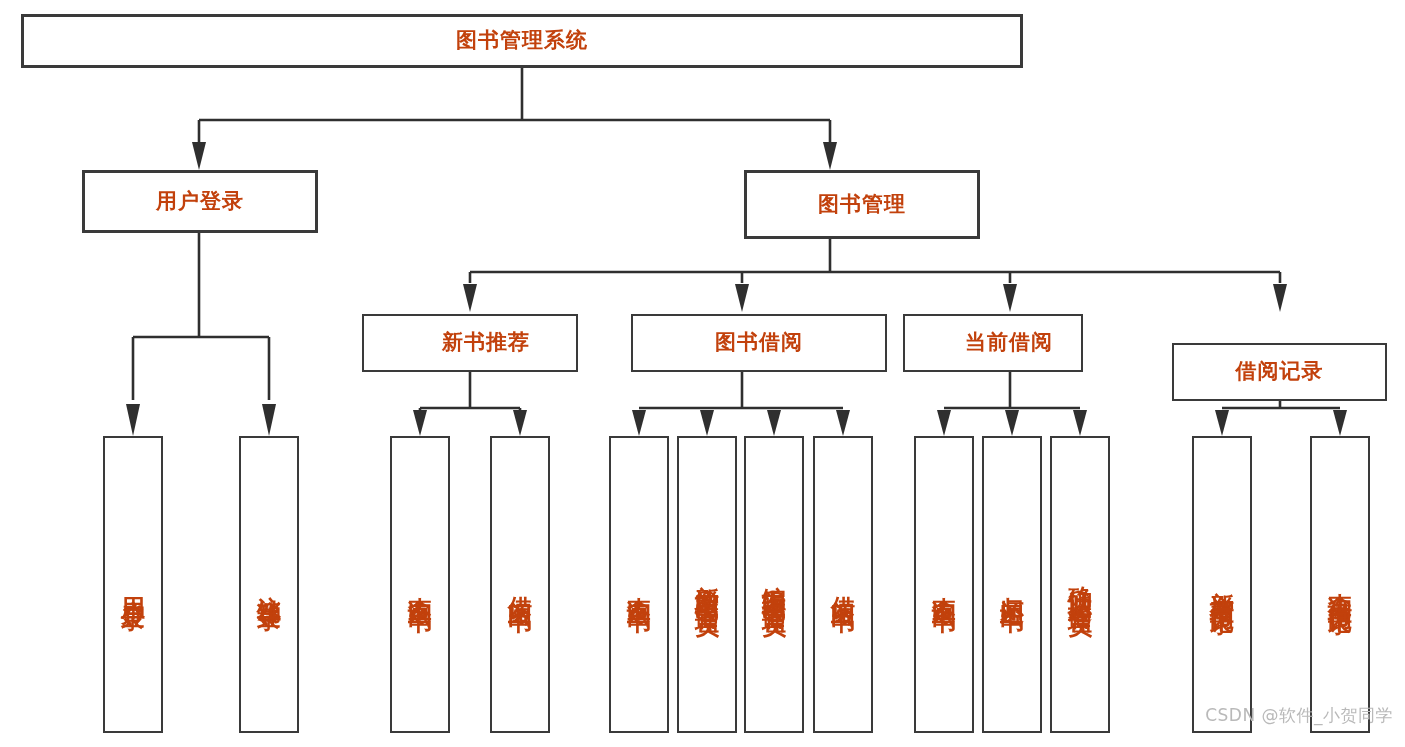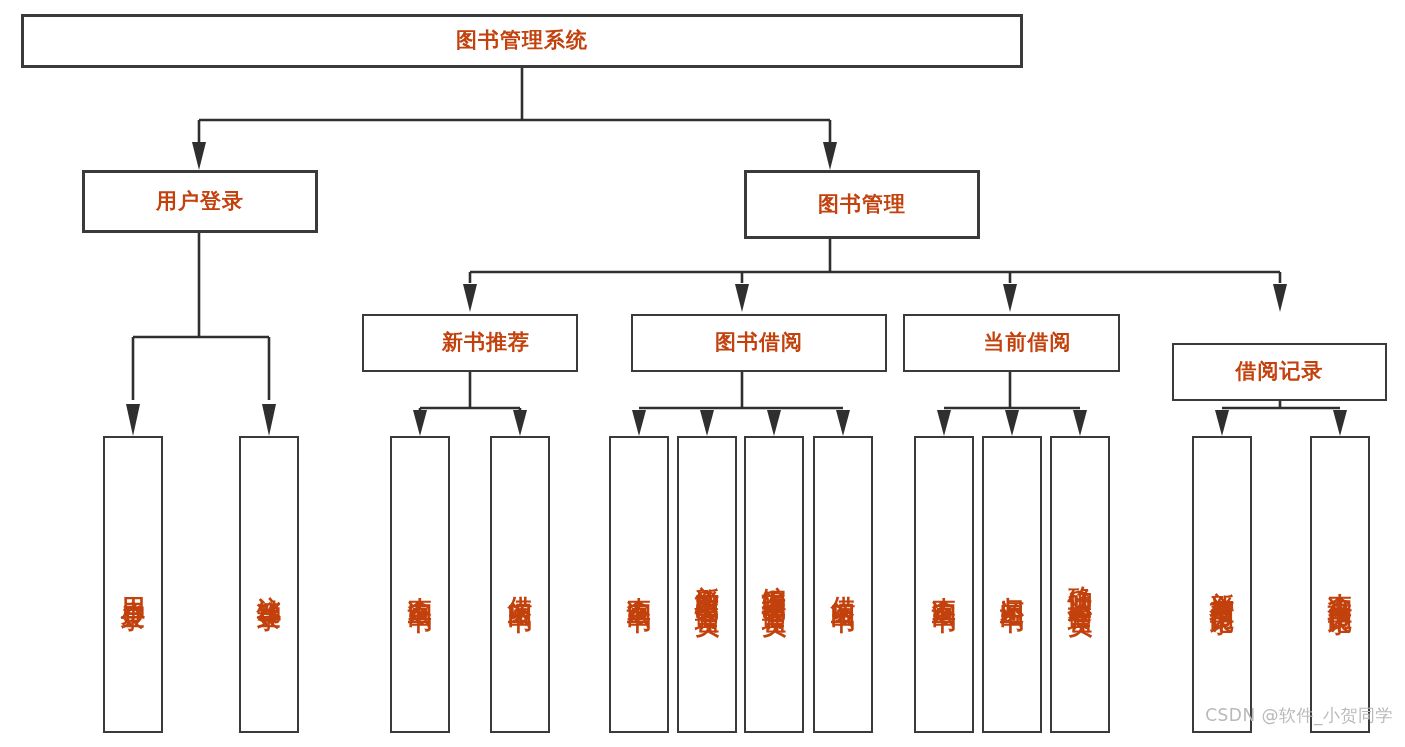--- a/index.html
+++ b/index.html
@@ -112,21 +112,21 @@
   <div class="node h-node" style="left:712px;top:170px;width:236px;height:69px;border-width:3px;margin-left:32px;">
     <span class="lbl">图书管理</span>
   </div>
 
   <div class="node h-node" style="left:362px;top:314px;width:216px;height:58px;padding-left:32px;">
     <span class="lbl">新书推荐</span>
   </div>
   <div class="node h-node" style="left:631px;top:314px;width:256px;height:58px;">
     <span class="lbl">图书借阅</span>
   </div>
-  <div class="node h-node" style="left:903px;top:314px;width:217px;height:58px;padding-left:32px;">
+  <div class="node h-node" style="left:903px;top:314px;width:180px;height:58px;padding-left:32px;">
     <span class="lbl">当前借阅</span>
   </div>
   <div class="node h-node" style="left:1172px;top:314px;width:215px;height:58px;margin-top:29px;">
     <span class="lbl">借阅记录</span>
   </div>
 
   <div class="node v-node" style="left:103px;top:436px;width:60px;height:297px;">
     <span class="lbl">用户登录</span>
   </div>
   <div class="node v-node" style="left:239px;top:436px;width:60px;height:297px;">

